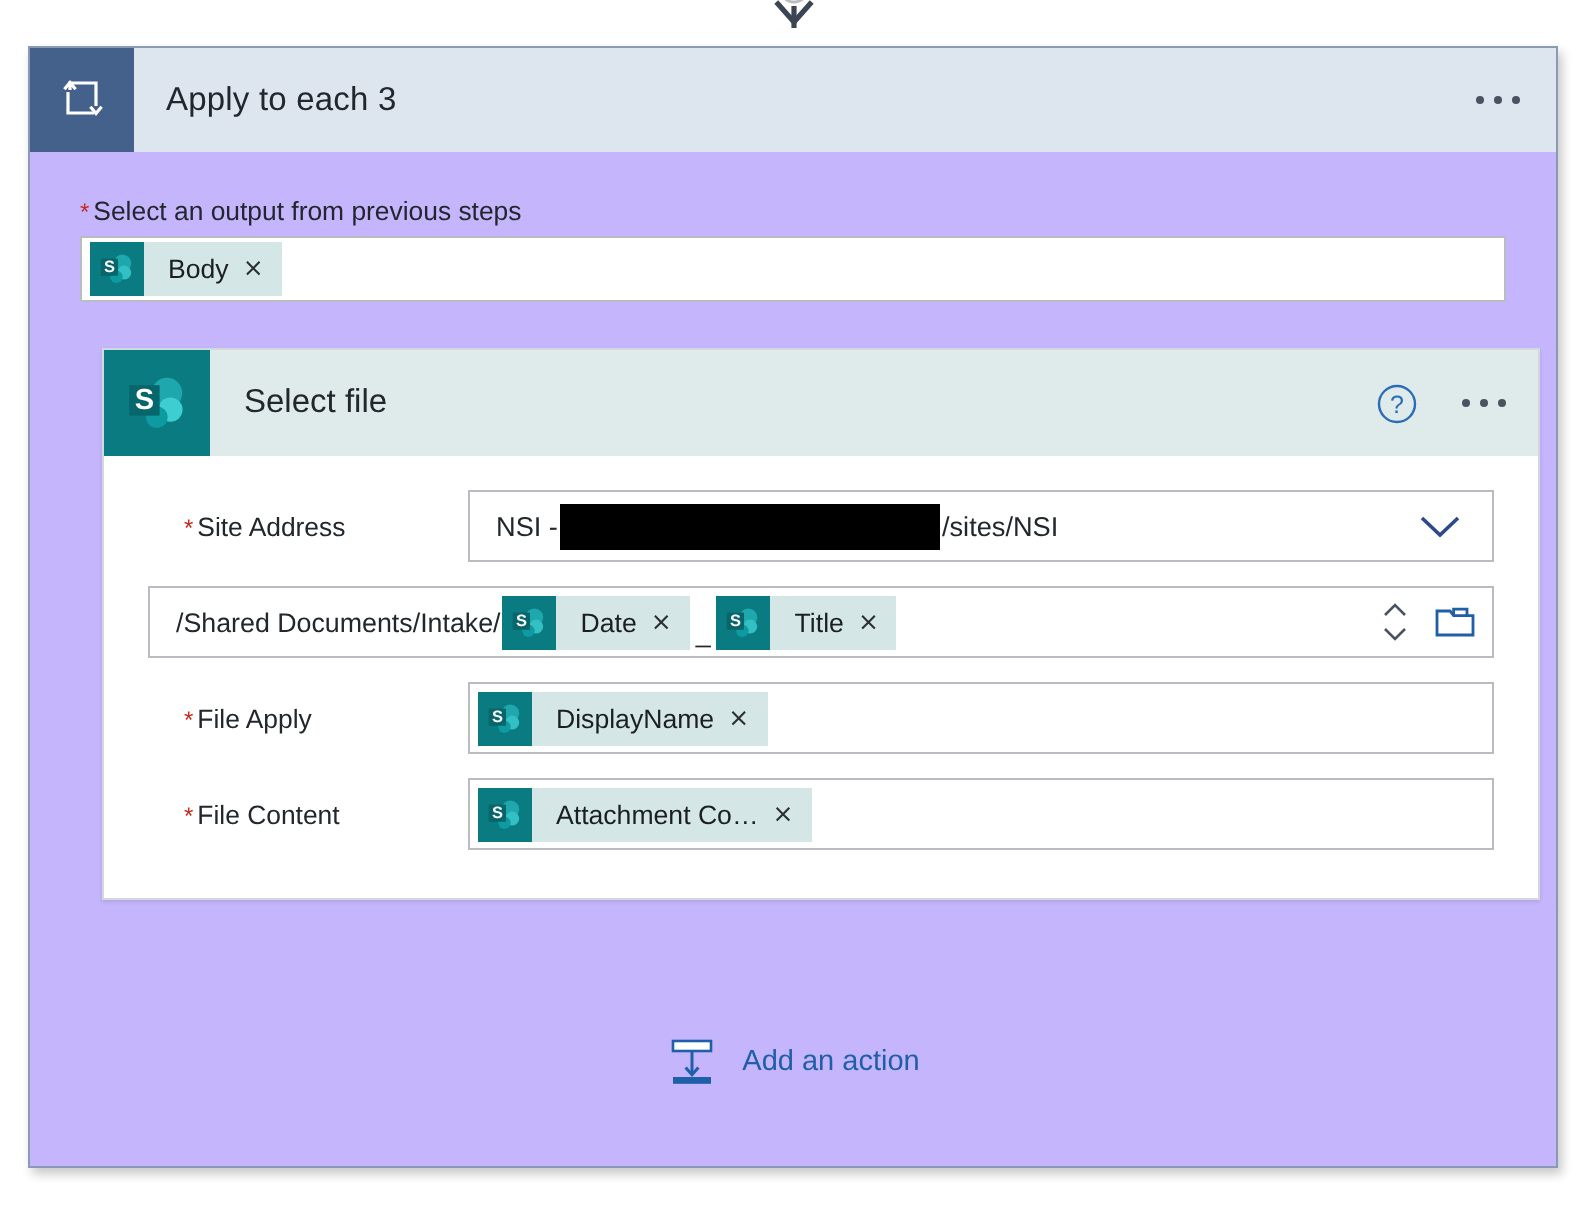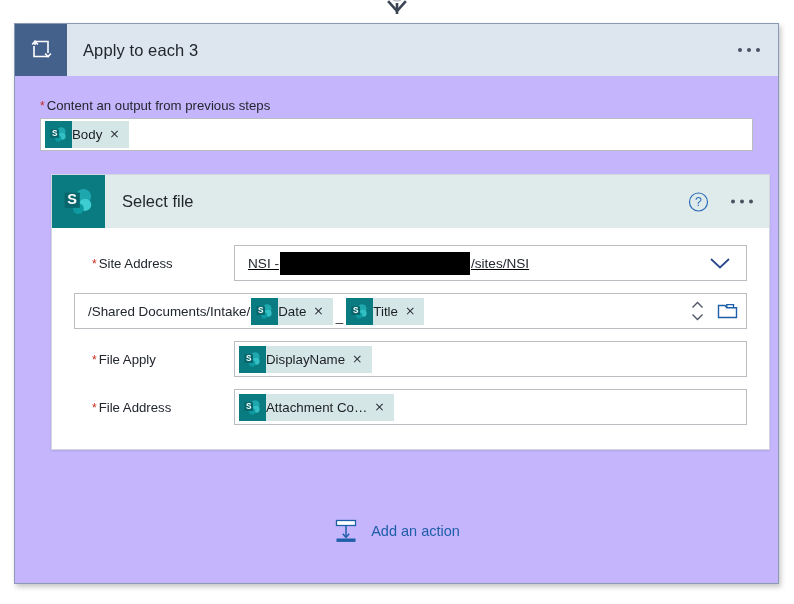--- a/index.html
+++ b/index.html
@@ -89,21 +89,21 @@
   }
   .chip .chip-icon {
     width: 27px; height: 27px;
     flex: 0 0 27px;
     background: #0a7b81;
     display: flex; align-items: center; justify-content: center;
   }
   .chip .chip-label {
     font-size: 13.3px;
     color: #1b1f24;
-    padding: 0 7px 0 0;
+    padding: 0 7px 0 12px;
     white-space: nowrap;
   }
   .chip .chip-x {
     font-size: 12.5px;
     color: #2a2f36;
     padding-right: 9px;
     cursor: pointer;
     line-height: 1;
     font-family: "DejaVu Sans", sans-serif;
   }
@@ -164,21 +164,21 @@
     flex: 1 1 auto;
     min-width: 0;
     height: 36px;
     border: 1px solid #b9bcc0;
     background: #fff;
     display: flex;
     align-items: center;
     padding: 0 0 0 4px;
     position: relative;
   }
-  .field-control.plain-text { padding-left: 13px; text-decoration: underline; }
+  .field-control.plain-text { padding-left: 13px; }
 
   .site-text {
     font-size: 13.6px;
     color: #22272e;
     display: flex;
     align-items: center;
     white-space: nowrap;
   }
   .redaction {
     display: inline-block;
@@ -268,21 +268,21 @@
     <div class="loop-ellipsis">
       <i></i>
         <i></i>
         <i></i>
     </div>
   </div>
 
   <div class="loop-body">
 
     <div class="req-label">
-      <span class="req-star">*</span><span>Content an output from previous steps</span>
+      <span class="req-star">*</span><span>Select an output from previous steps</span>
     </div>
 
     <div class="output-box">
       <span class="chip">
         <span class="chip-icon">
           <svg width="19" height="19" viewBox="0 0 19 19">
             <circle cx="12.2" cy="6.6" r="4.4" fill="#1ea7ad"></circle>
             <circle cx="13.1" cy="11.3" r="3.5" fill="#32c0c4"></circle>
             <circle cx="9.2" cy="13.4" r="3.1" fill="#0d9aa1"></circle>
             <rect x="1.4" y="4.3" width="8.6" height="8.6" fill="#06666b"></rect>
@@ -407,21 +407,21 @@
                 </svg>
               </span>
               <span class="chip-label">DisplayName</span>
               <span class="chip-x">×</span>
             </span>
           </div>
         </div>
 
         <div class="field-row">
           <div class="field-label">
-            <span class="req-star">*</span><span>File Address</span>
+            <span class="req-star">*</span><span>File Content</span>
           </div>
           <div class="field-control">
             <span class="chip">
               <span class="chip-icon">
                 <svg width="19" height="19" viewBox="0 0 19 19">
                   <circle cx="12.2" cy="6.6" r="4.4" fill="#1ea7ad"></circle>
                   <circle cx="13.1" cy="11.3" r="3.5" fill="#32c0c4"></circle>
                   <circle cx="9.2" cy="13.4" r="3.1" fill="#0d9aa1"></circle>
                   <rect x="1.4" y="4.3" width="8.6" height="8.6" fill="#06666b"></rect>
                   <text x="5.7" y="11.1" font-size="8.2" font-family="Liberation Sans, sans-serif" font-weight="bold" fill="#ffffff" text-anchor="middle">S</text>

